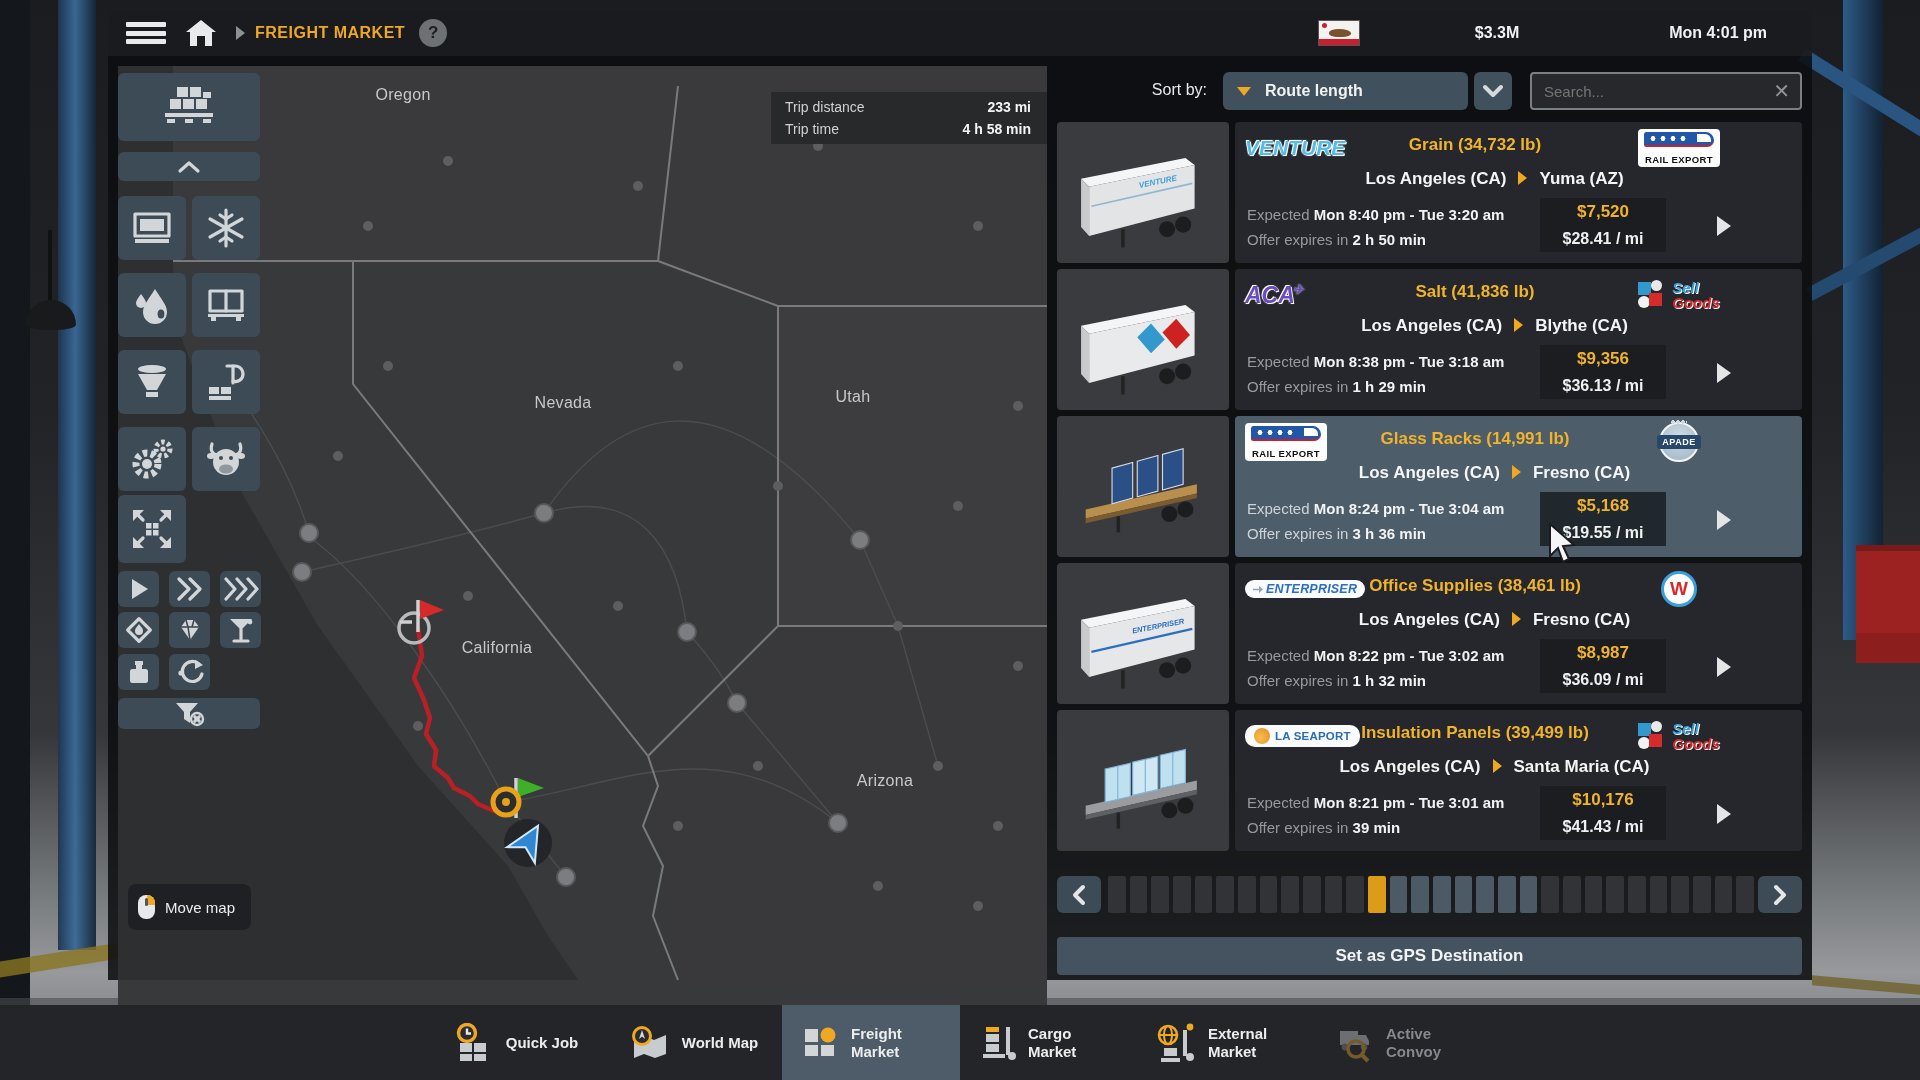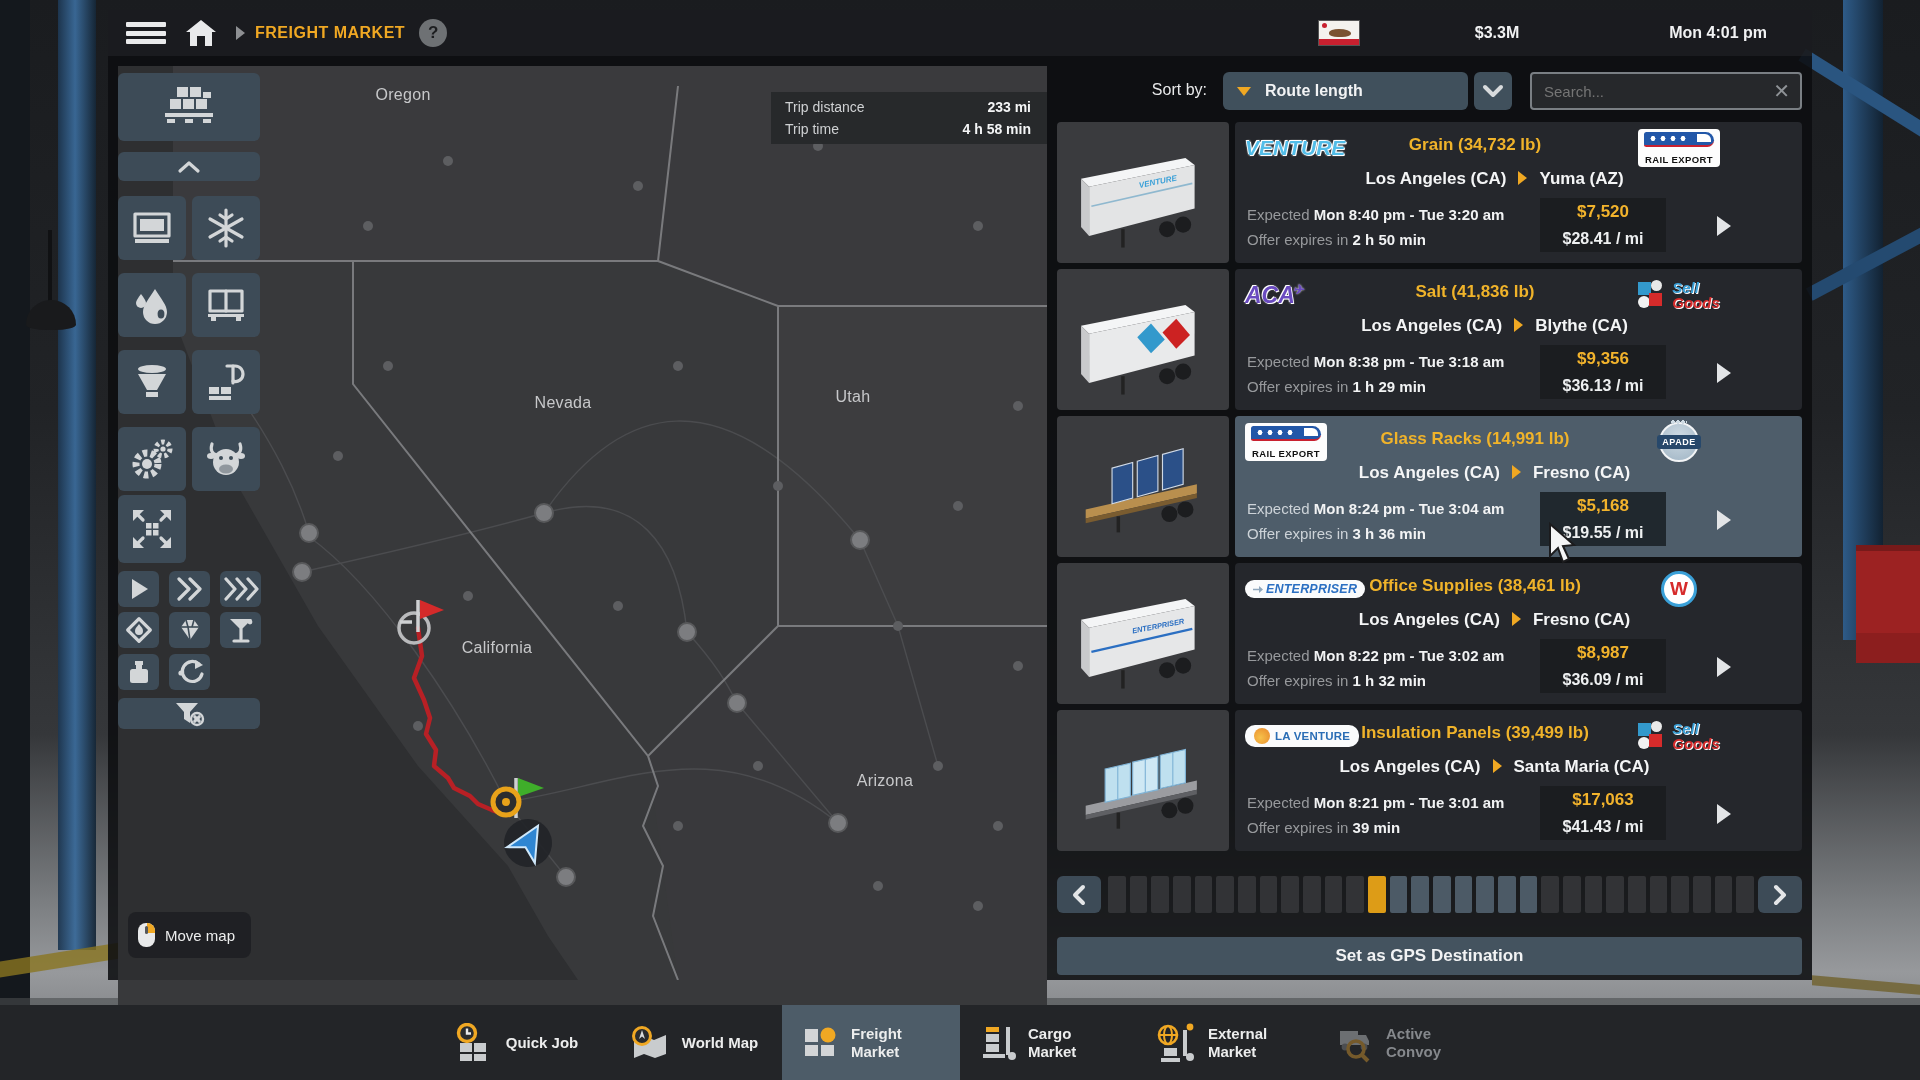--- a/index.html
+++ b/index.html
@@ -40,21 +40,21 @@
   .main-backdrop{position:absolute;left:108px;top:56px;width:1704px;height:924px;background:rgba(13,14,16,.88);}
 
   
   .map-panel{position:absolute;left:118px;top:66px;width:929px;height:1058px;background:#38393b;overflow:hidden;cursor:grab;}
   .map-panel svg{position:absolute;left:0;top:0;}
   .state-label{position:absolute;transform:translate(-50%,-50%);color:#c7c8ca;font-size:16px;letter-spacing:.3px;}
   .trip-info{position:absolute;left:653px;top:26px;width:276px;height:52px;background:rgba(38,40,42,.95);padding:7px 16px 7px 14px;display:flex;flex-direction:column;justify-content:space-between;}
   .ti-row{display:flex;justify-content:space-between;font-size:14px;}
   .ti-label{color:#cfd1d3;}
   .ti-value{color:#f4f5f6;font-weight:bold;}
-  .move-map{position:absolute;left:10px;top:846px;height:46px;background:rgba(30,31,34,.88);border-radius:8px;display:flex;align-items:center;padding:0 16px 0 10px;}
+  .move-map{position:absolute;left:10px;top:818px;height:46px;background:rgba(30,31,34,.88);border-radius:8px;display:flex;align-items:center;padding:0 16px 0 10px;}
   .mouse-ic{position:relative;width:17px;height:24px;background:#e8e9ea;border-radius:8px;margin-right:10px;overflow:hidden;}
   .mouse-ic .rbtn{position:absolute;right:0;top:0;width:8px;height:10px;background:#f0a823;}
   .mouse-ic .mid{position:absolute;left:7px;top:3px;width:3px;height:8px;background:#55575a;border-radius:2px;}
   .move-map span{color:#eceded;font-size:15px;}
 
   
   .tool{position:absolute;background:#3d4b57;border-radius:6px;display:flex;align-items:center;justify-content:center;cursor:pointer;}
   .tool svg{display:block;}
   .ic{stroke:#d3d6d8;fill:none;stroke-width:3.2;stroke-linecap:round;stroke-linejoin:round;}
   .icf{fill:#d3d6d8;stroke:none;}
@@ -660,21 +660,21 @@
         </g>
         <circle cx="98" cy="86" r="7" fill="#1c1d1f"></circle>
           <circle cx="112" cy="82" r="7" fill="#1c1d1f"></circle>
         <rect x="52" y="88" width="3" height="14" fill="#222"></rect>
       </svg>
     </div>
     <div class="cinfo">
       <div class="logoL">
           <span class="lg-laseaport">
             <span class="seaport-sun"></span>
-            <span>LA VENTURE</span>
+            <span>LA SEAPORT</span>
           </span>
         </div>
       <div class="cargo-title">Insulation Panels (39,499 lb)</div>
       <div class="logoR">
           <span class="lg-sell">
         <span class="sg-grid">
               <span class="c3"></span>
               <span class="c4"></span>
               <span class="c1"></span>
               <span class="c2"></span>
@@ -682,21 +682,21 @@
         <span class="sg-txt">
               <span class="t1">Sell</span>
               <span class="t2">Goods</span>
             </span>
       </span>
         </div>
       <div class="route"><span>Los Angeles (CA)</span><span class="rtri"></span><span>Santa Maria (CA)</span></div>
       <div class="meta1"><span>Expected</span> <b>Mon 8:21 pm - Tue 3:01 am</b></div>
       <div class="meta2"><span>Offer expires in</span> <b>39 min</b></div>
       <div class="price-box">
-        <span class="price">$17,063</span>
+        <span class="price">$10,176</span>
         <span class="rate">$41.43 / mi</span>
       </div>
       <div class="go-arrow"></div>
     </div>
   </div>
 
   <div class="pg-btn" style="left:1057px">
     <svg width="16" height="22" viewBox="0 0 16 22">
         <polyline points="12,3 4,11 12,19" fill="none" stroke="#e3e5e7" stroke-width="4" stroke-linecap="round" stroke-linejoin="round"></polyline>
       </svg>

